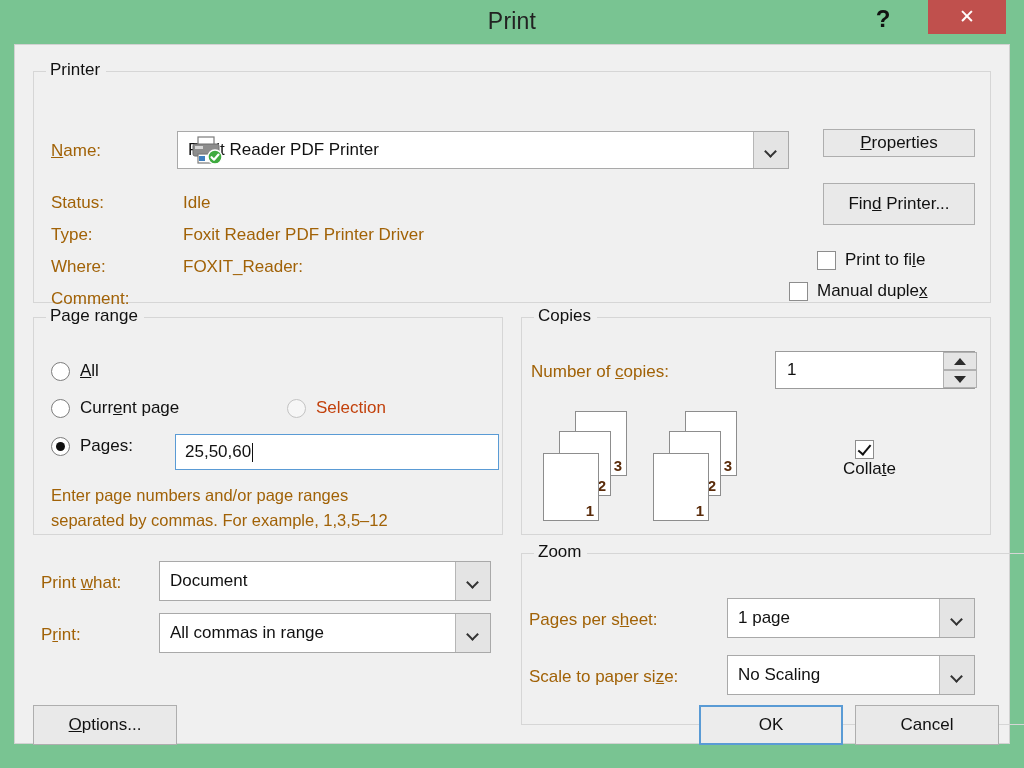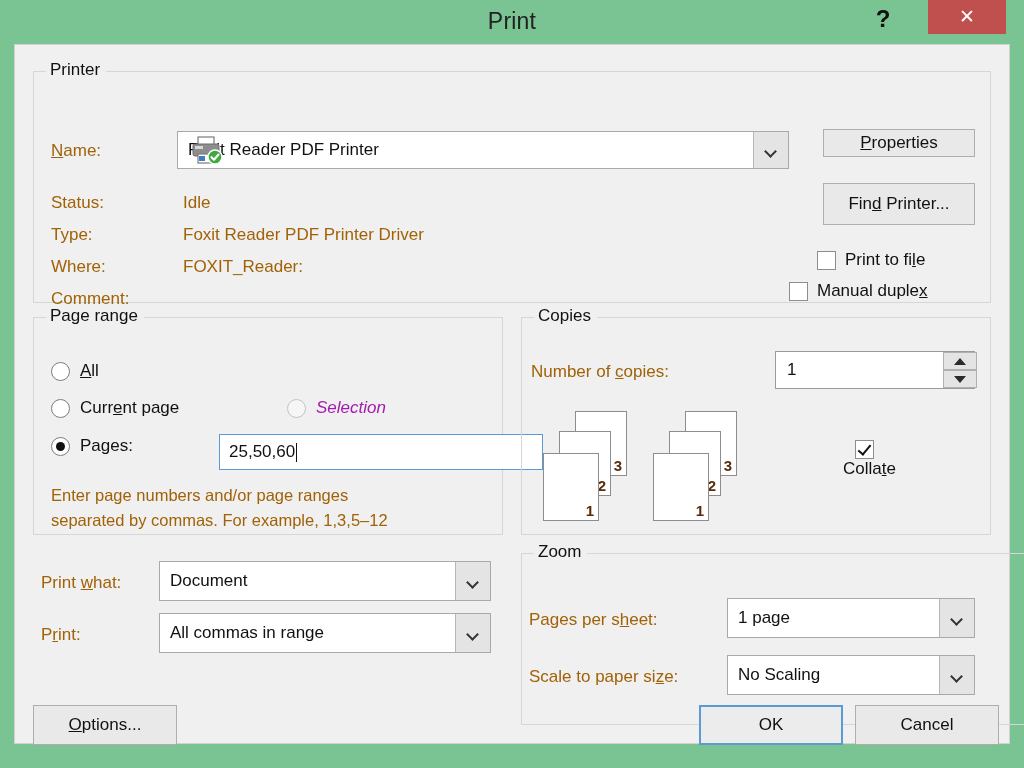--- a/index.html
+++ b/index.html
@@ -149,21 +149,21 @@
     background: #ffffff;
     border: 1px solid #9b9b9b;
     box-sizing: border-box;
     font-size: 17px;
     color: #111;
     padding-left: 9px;
     display: flex;
     align-items: center;
     cursor: text;
   }
-  .tinput.focused { border-color: #5a9bd5; margin-left: 44px; }
+  .tinput.focused { border-color: #5a9bd5; }
   .caret {
     display: inline-block;
     width: 1px;
     height: 19px;
     background: #111;
     margin-left: 1px;
   }
 
   
   .btn {
@@ -231,21 +231,21 @@
   .radio.sel::after {
     content: "";
     position: absolute;
     left: 50%; top: 50%;
     width: 9px; height: 9px;
     margin: -4.5px 0 0 -4.5px;
     border-radius: 50%;
     background: #111;
   }
   .radrow.disabled .radio { border-color: #c3c3c3; background: #f6f6f6; }
-  .radrow.disabled { color: #a21caf; cursor: default; font-style: italic; }
+  .radrow.disabled { color: #c2410c; cursor: default; }
 
   
   .spin {
     position: absolute;
     width: 34px;
     display: flex;
     flex-direction: column;
   }
   .spin > div {
     flex: 1;

